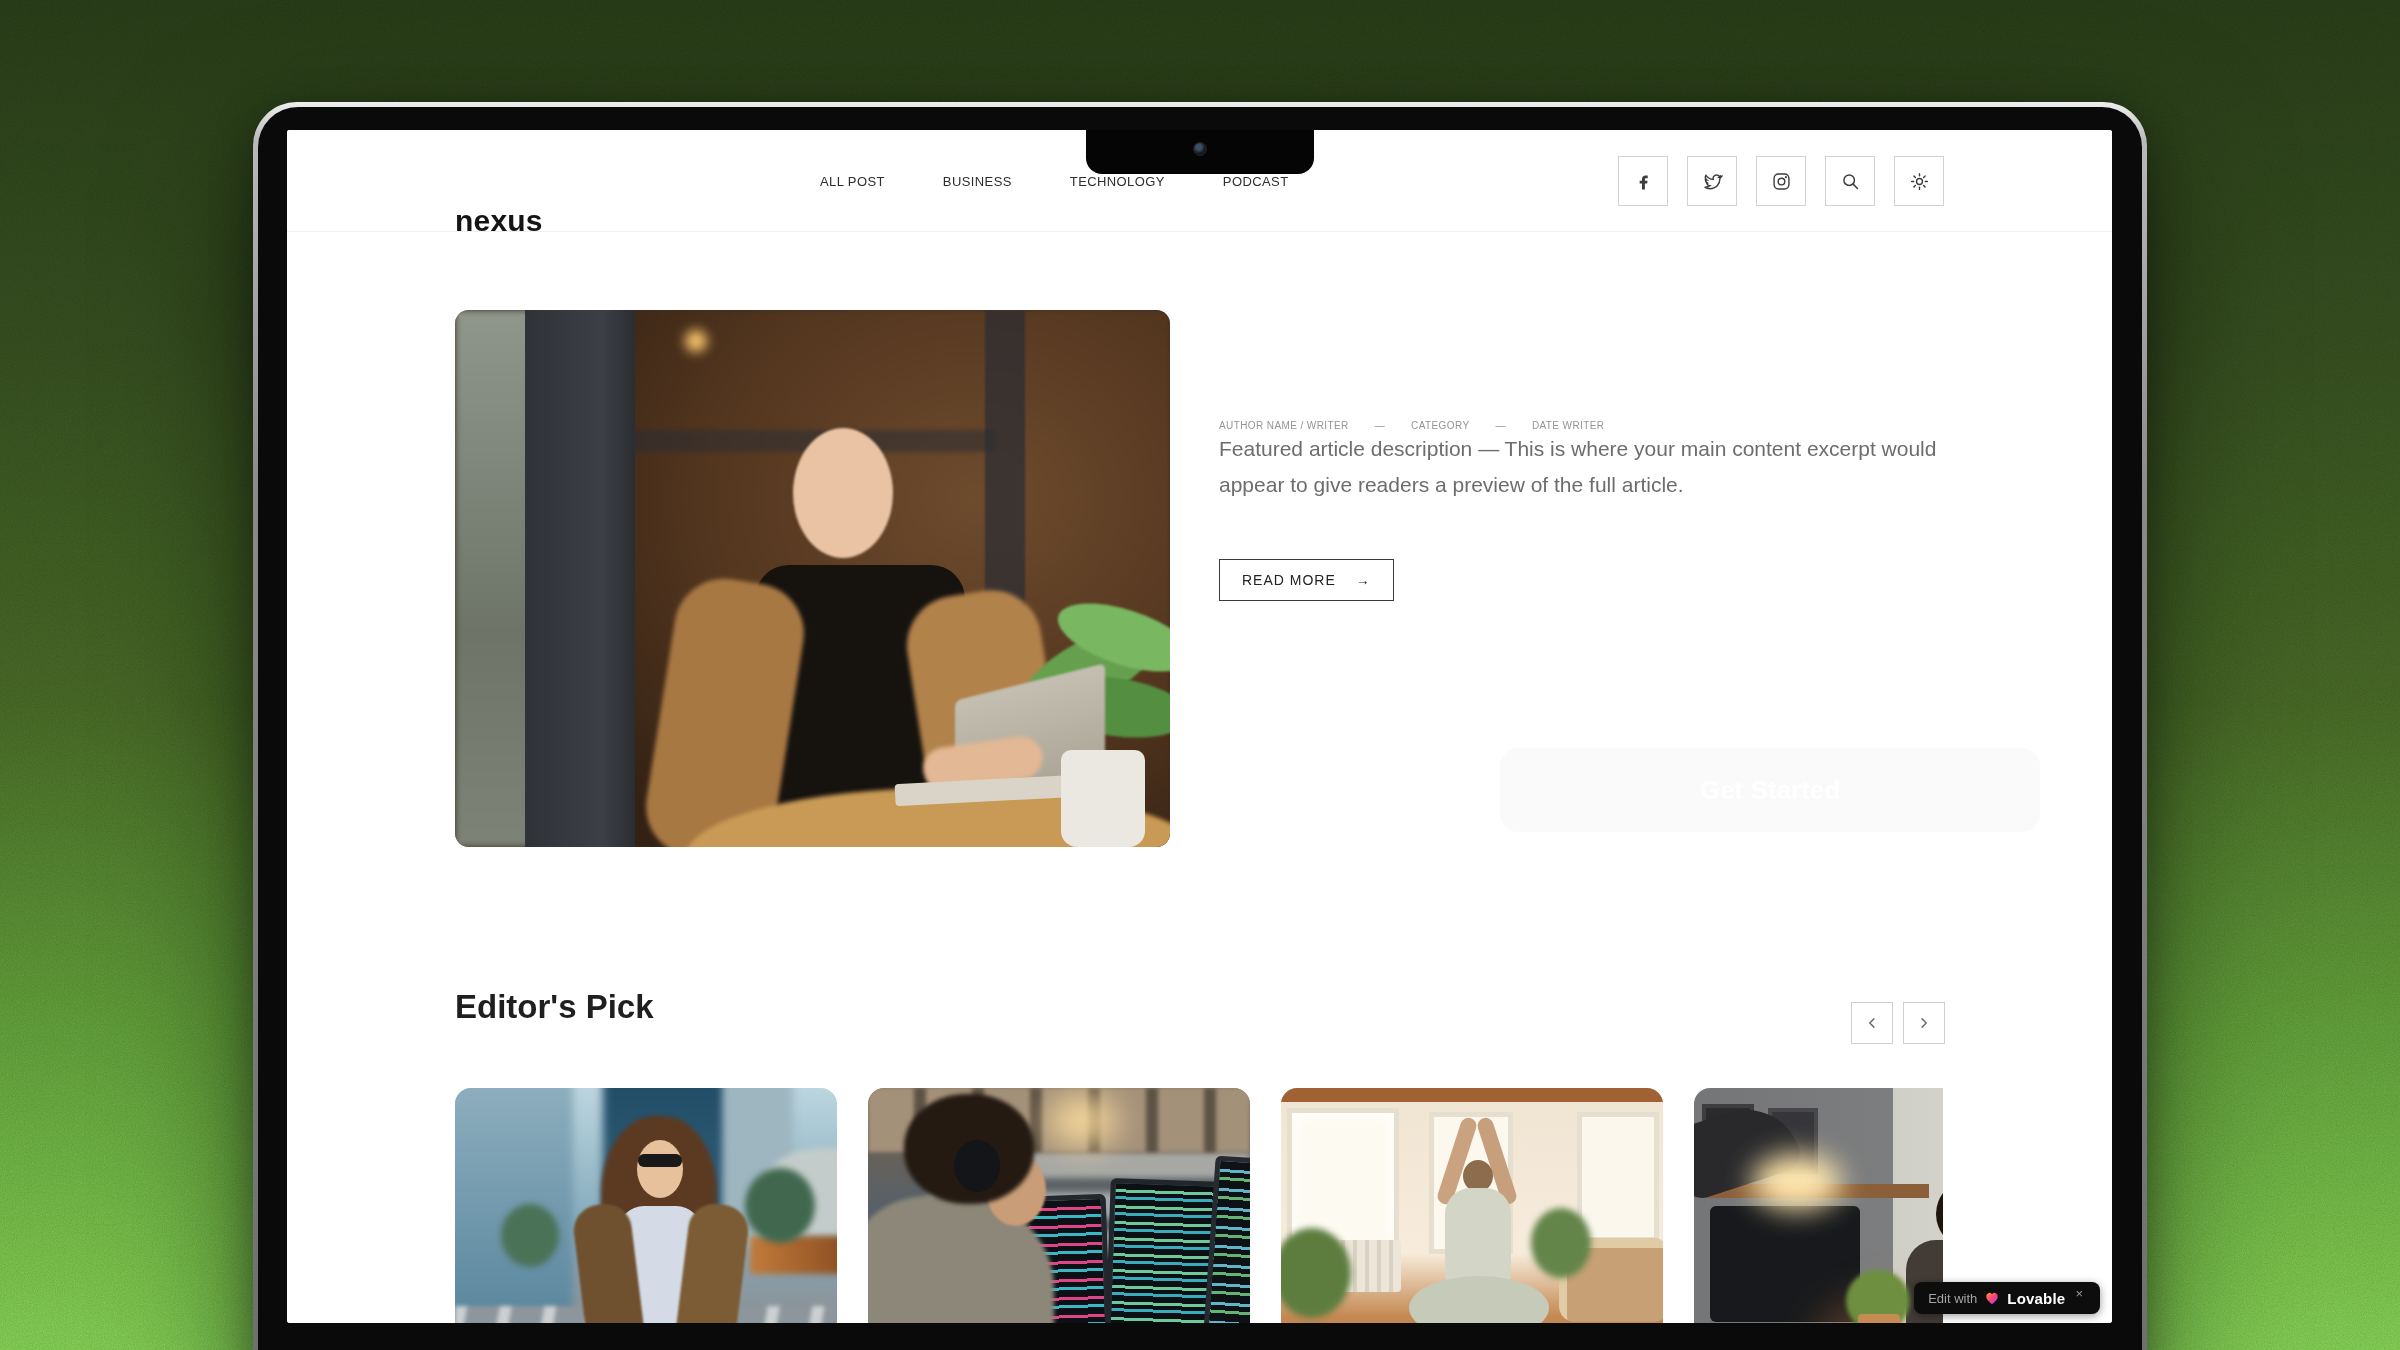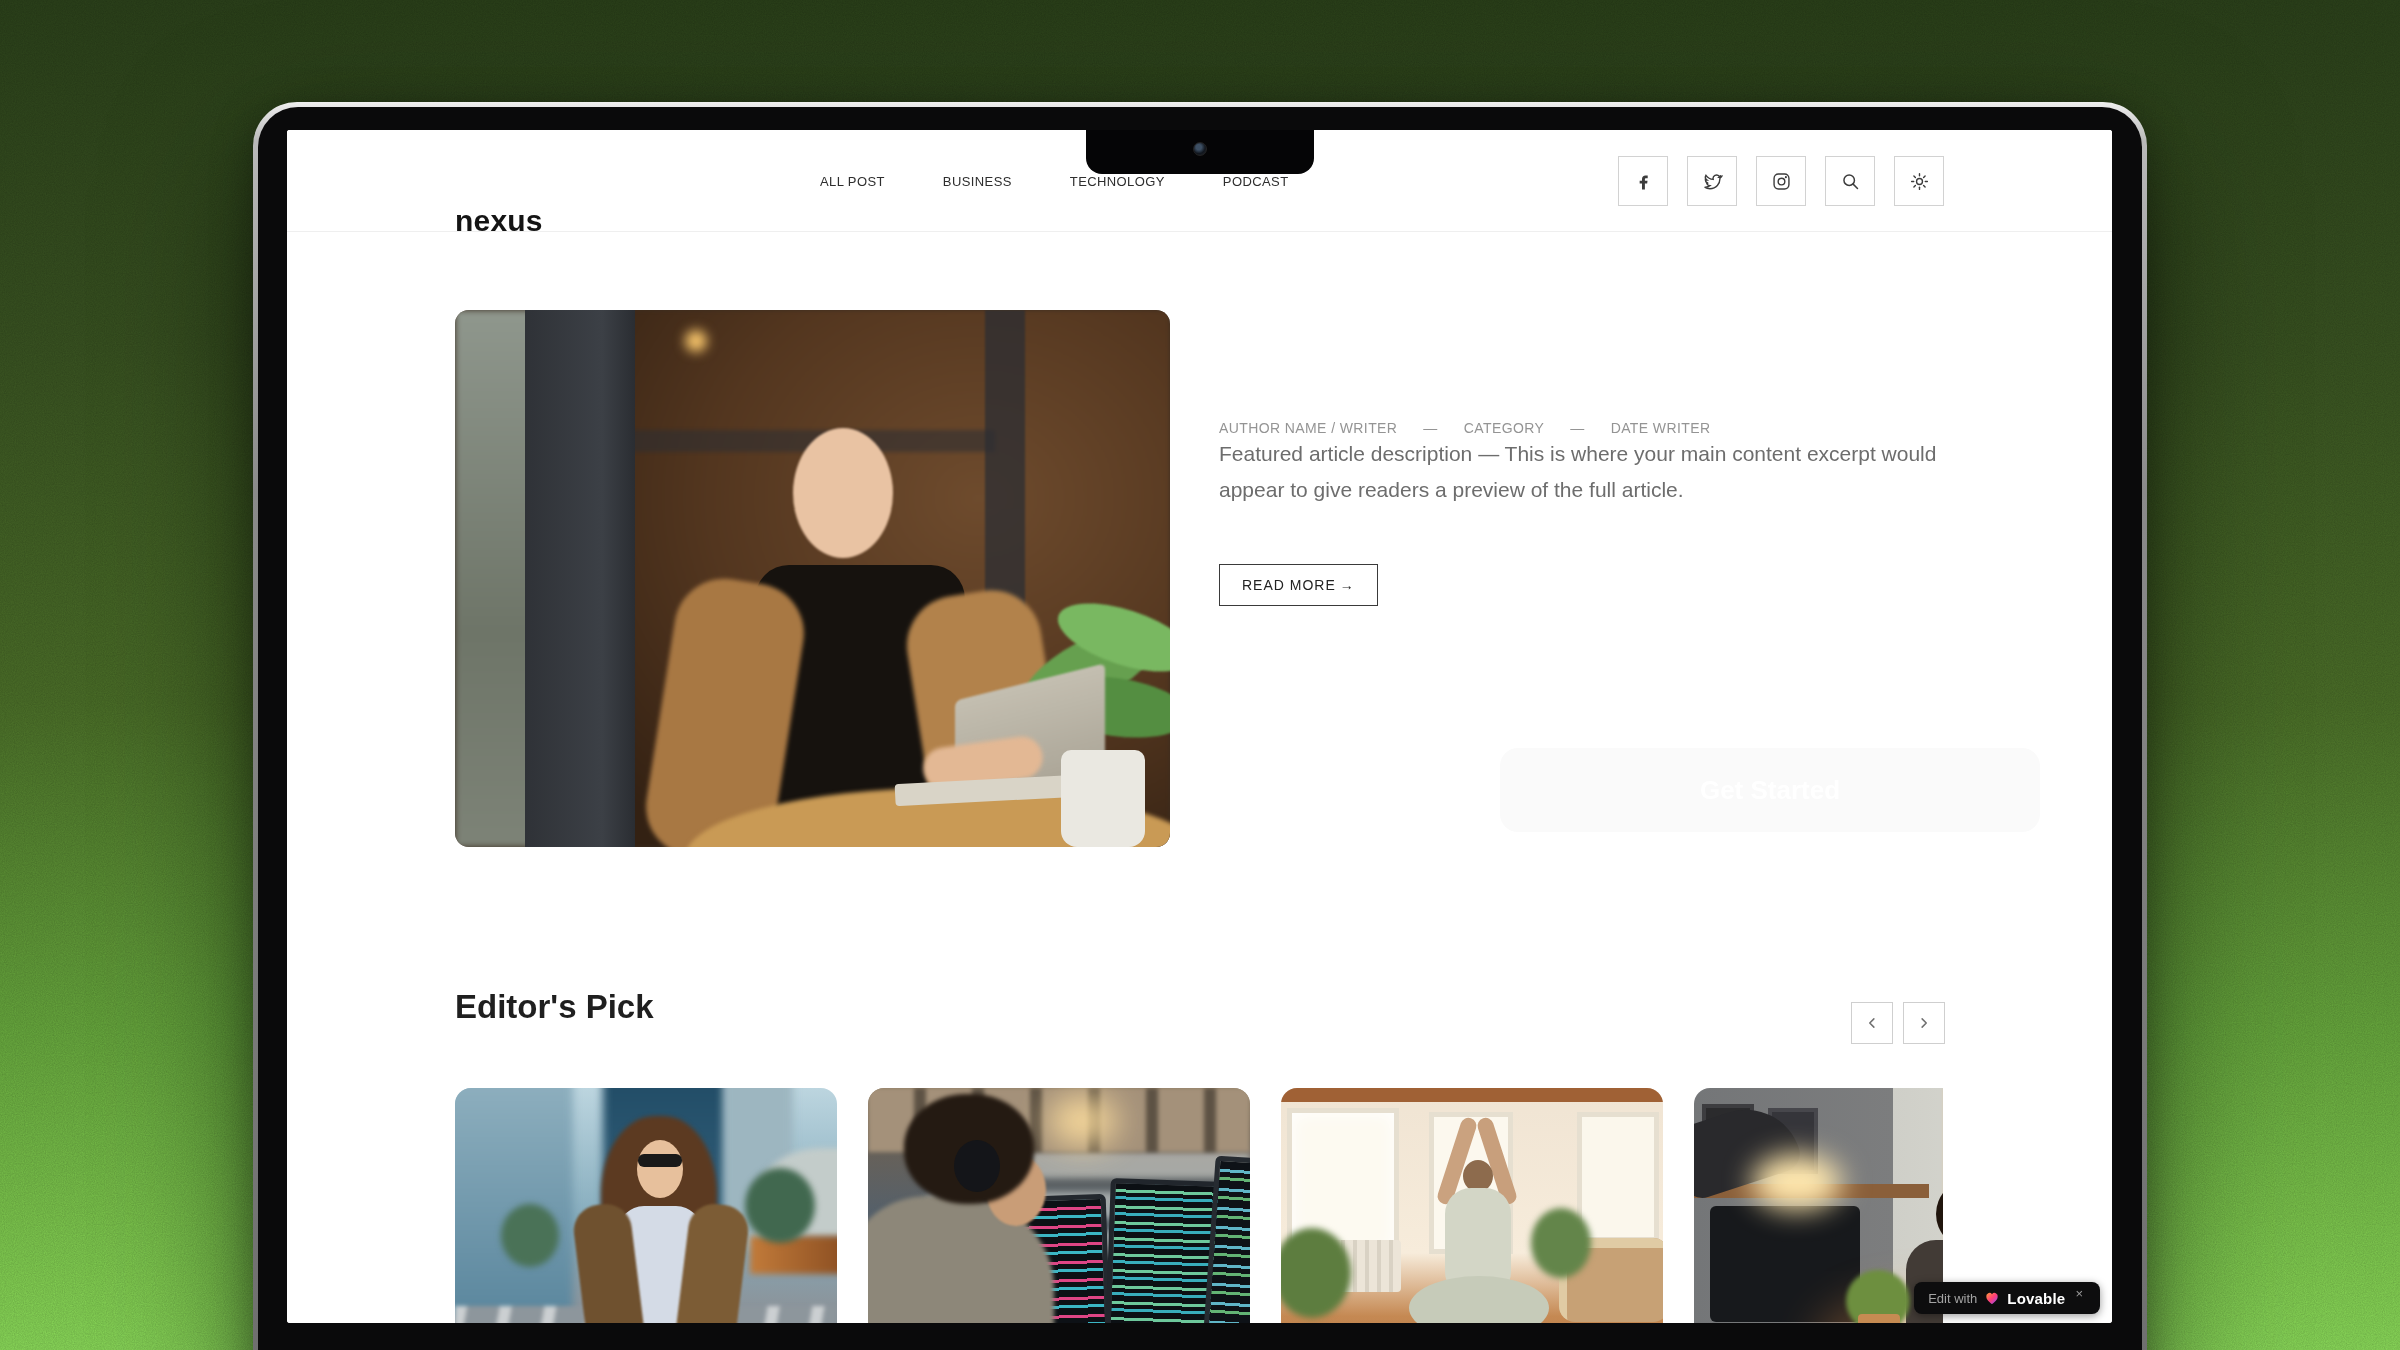--- a/index.html
+++ b/index.html
@@ -34,23 +34,23 @@
   .main-nav { position:absolute; left:533px; top:0; height:102px; display:flex; align-items:center; gap:58px; }
   .nav-item { font-size:13px; letter-spacing:.4px; color:#2e2e2e; font-weight:500; cursor:pointer; white-space:nowrap; }
   .social-row { position:absolute; right:168px; top:26px; display:flex; gap:19px; }
   .icon-box { width:50px; height:50px; border:1px solid #d2d2d2; display:flex; align-items:center; justify-content:center; background:#fff; cursor:pointer; }
   .icon-box svg { width:21px; height:21px; }
 
   
   .hero-photo { position:absolute; left:168px; top:180px; width:715px; height:537px; border-radius:14px; overflow:hidden; background:#3a2c20; }
   .hero-content { position:absolute; left:932px; top:262px; width:724px; }
   .hero-title { font-size:43px; line-height:54px; font-weight:700; color:#1e1e1e; letter-spacing:-.3px; }
-  .hero-meta { display:flex; gap:26px; margin-top:28px; font-size:14px; letter-spacing:.4px; color:#949494; font-weight:500; }
+  .hero-meta { display:flex; gap:26px; margin-top:28px; font-size:10px; letter-spacing:.4px; color:#949494; font-weight:500; }
   .hero-desc { font-size:21px; line-height:36px; color:#6d6d6d; }
-  .read-more { margin-top:56px; display:inline-flex; align-items:center; gap:4px; height:42px; padding:0 22px;
+  .read-more { margin-top:56px; display:inline-flex; align-items:center; gap:20px; height:42px; padding:0 22px;
     background:#fff; border:1px solid #3a3a3a; font-size:14px; letter-spacing:1px; color:#222; font-weight:500; cursor:pointer;
     font-family:"Liberation Sans", sans-serif; }
   .ghost-overlay { position:absolute; left:1213px; top:618px; width:540px; height:84px; border-radius:18px;
     background:#fafafa; display:flex; align-items:center; justify-content:center;
     font-size:26px; font-weight:700; color:#ffffff; pointer-events:none; }
 
   
   .editors-heading { position:absolute; left:168px; top:858px; font-size:33px; font-weight:700; color:#1f1f1f; }
   .carousel-arrows { position:absolute; right:167px; top:872px; display:flex; gap:10px; }
   .arrow-btn { width:42px; height:42px; border:1px solid #cfcfcf; background:#fff; display:flex; align-items:center; justify-content:center; cursor:pointer; }

